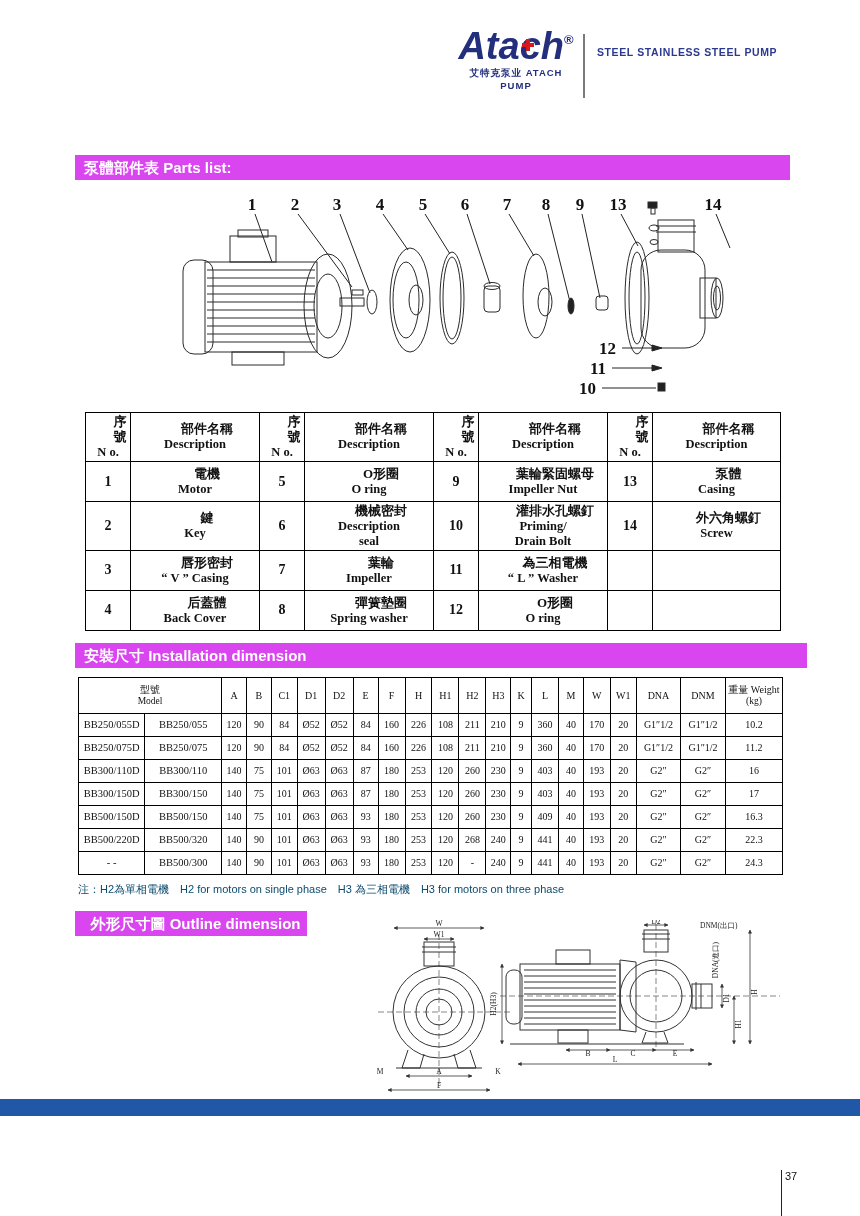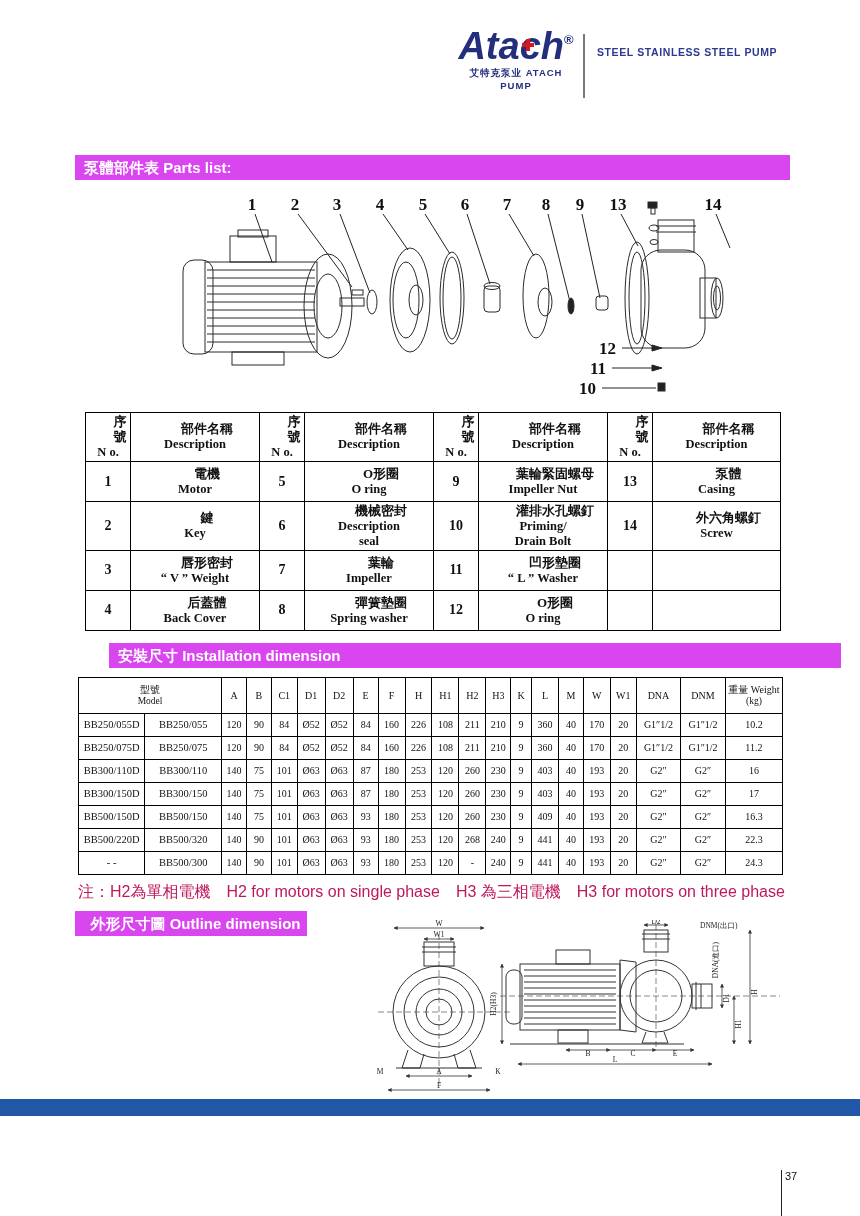--- a/index.html
+++ b/index.html
@@ -17,21 +17,21 @@
   .logo-sub{margin-top:1px;font-size:9.5px;font-weight:bold;color:#232e7d;letter-spacing:1px;}
   .header-divider{position:absolute;left:583px;top:34px;width:2px;height:64px;background:#7a7a7a;}
   .brand-block{position:absolute;left:597px;top:42px;}
   .brand-cn{font-size:24px;font-weight:bold;color:#2b3990;letter-spacing:4px;}
   .brand-en{margin-top:4px;font-size:10.5px;font-weight:bold;color:#2b3990;letter-spacing:0.6px;}
 
   
   .section-bar{position:absolute;height:25px;background:#d946ef;color:#fff;
                font-size:15px;font-weight:bold;line-height:25px;padding-left:9px;box-sizing:border-box;}
   .bar-parts{left:75px;top:155px;width:715px;}
-  .bar-install{left:75px;top:643px;width:732px;margin-left:34px;}
+  .bar-install{left:75px;top:643px;width:732px;}
   .bar-outline{left:75px;top:911px;width:232px;text-align:center;}
 
   
   table{border-collapse:collapse;}
   .parts-table{position:absolute;left:85px;top:412px;width:695px;table-layout:fixed;
                font-family:"Liberation Serif",serif;}
   .parts-table th,.parts-table td{border:1.4px solid #000;text-align:center;vertical-align:middle;padding:2px 1px;}
   .parts-table thead tr{height:42px;}
   .parts-table tbody tr{height:40px;}
   .parts-table .cn{font-size:13px;font-weight:bold;line-height:1.15;padding-left:24px;}
@@ -41,21 +41,21 @@
   
   .dim-table{position:absolute;left:78px;top:677px;width:705px;table-layout:fixed;
              font-family:"Liberation Serif",serif;}
   .dim-table th,.dim-table td{border:1px solid #000;text-align:center;vertical-align:middle;
              padding:0;font-weight:normal;font-size:10px;line-height:1.15;overflow:hidden;}
   .dim-table thead tr{height:36px;}
   .dim-table tbody tr{height:23px;}
   .dim-table .model-cell{font-size:10.5px;}
   .dim-table th .l2{font-size:9.5px;}
 
-  .note-line{position:absolute;left:78px;top:882px;font-size:16px;color:#be185d;font-weight:500;}
+  .note-line{position:absolute;left:78px;top:882px;font-size:11px;color:#0c4a6e;font-weight:500;}
 
   
   .exploded-svg{position:absolute;left:0;top:190px;}
   .outline-svg{position:absolute;left:360px;top:920px;}
   svg text{font-family:"Liberation Serif",serif;}
 
   
   .footer-band{position:absolute;left:0;top:1099px;width:860px;height:17px;background:#2157a7;}
   .pageno-rule{position:absolute;left:781px;top:1170px;width:1px;height:46px;background:#222;}
   .pageno{position:absolute;left:785px;top:1170px;font-size:11px;color:#111;}
@@ -294,30 +294,30 @@
           <td class="pt-no">14</td>
           <td>
             <div class="cn">外六角螺釘</div>
             <div class="en">Screw</div>
           </td>
         </tr>
         <tr>
           <td class="pt-no">3</td>
           <td>
             <div class="cn">唇形密封</div>
-            <div class="en">“ V ” Weight</div>
+            <div class="en">“ V ” Casing</div>
           </td>
           <td class="pt-no">7</td>
           <td>
             <div class="cn">葉輪</div>
             <div class="en">Impeller</div>
           </td>
           <td class="pt-no">11</td>
           <td>
-            <div class="cn">凹形墊圈</div>
+            <div class="cn">為三相電機</div>
             <div class="en">“ L ” Washer</div>
           </td>
           <td class="pt-no"></td>
           <td>
             <div class="cn"></div>
             <div class="en"></div>
           </td>
         </tr>
         <tr>
           <td class="pt-no">4</td>

